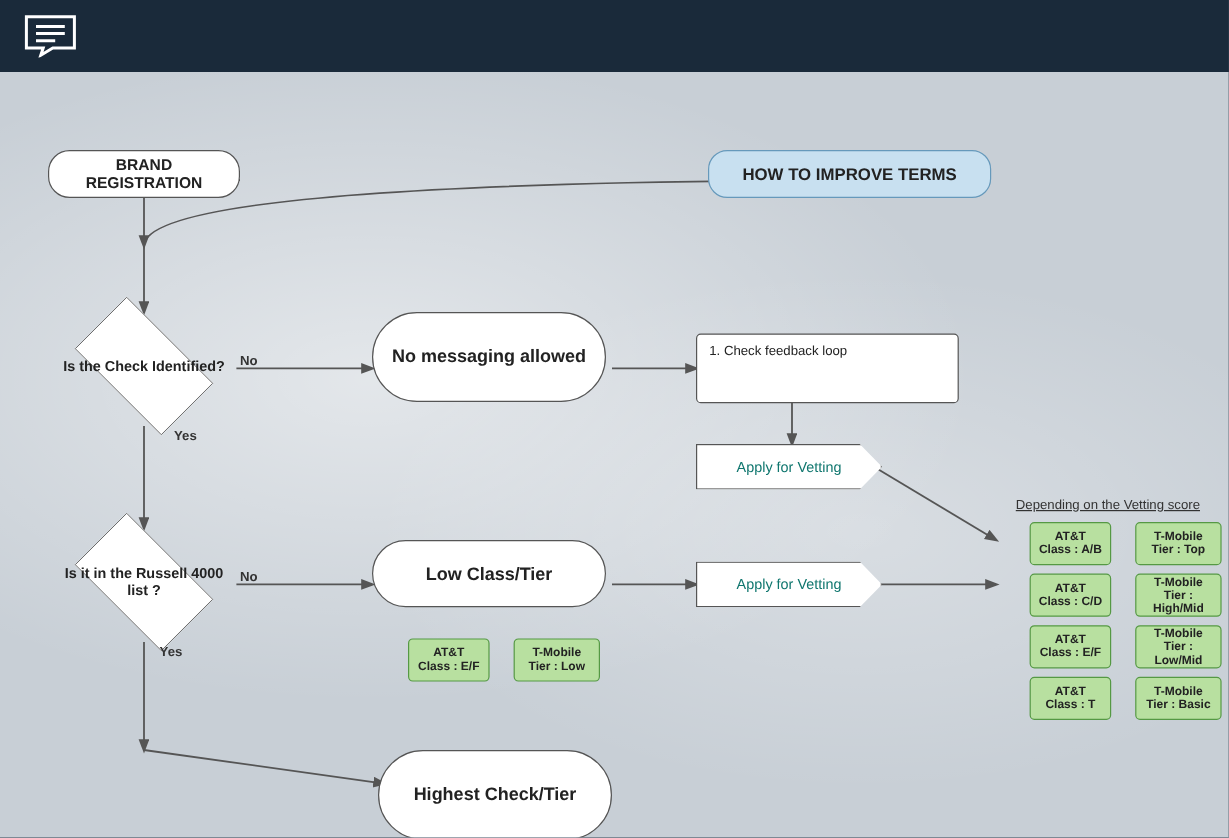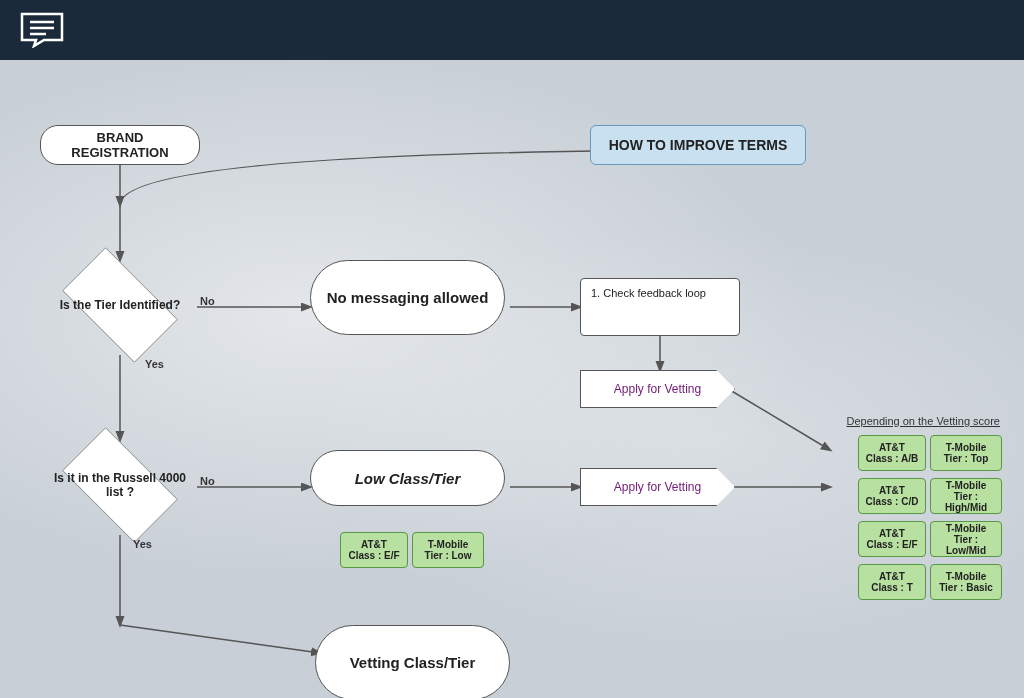--- a/index.html
+++ b/index.html
@@ -110,42 +110,42 @@
     }
     .box-arrow {
       position: absolute;
       background: white;
       border: 1.5px solid #555;
       display: flex;
       align-items: center;
       justify-content: center;
       text-align: center;
       font-size: 12px;
-      color: #701a75;
+      color: #0f766e;
       padding: 6px 10px;
       
       clip-path: polygon(0% 0%, 88% 0%, 100% 50%, 88% 100%, 0% 100%);
     }
     .badge-green {
       background: #b8e0a0;
       border: 1.5px solid #559944;
       border-radius: 4px;
       font-size: 10px;
       font-weight: 600;
       color: #222;
       display: flex;
       align-items: center;
       justify-content: center;
       text-align: center;
       padding: 3px 5px;
     }
     .badge-row {
       position: absolute;
       display: flex;
-      gap: 4px;
+      gap: 20px;
       padding-left: 28px;
     }
     
     .flowlines {
       position: absolute;
       top: 0; left: 0;
       width: 100%;
       height: 100%;
       pointer-events: none;
     }
@@ -218,83 +218,83 @@
       <marker id="arrow" markerWidth="8" markerHeight="8" refX="6" refY="3" orient="auto">
         <path d="M0,0 L0,6 L8,3 z" fill="#555"></path>
       </marker>
     </defs>
   </svg>
 
   <div class="box-rect" style="left:40px; top:65px; width:160px; height:40px;">
     <span>BRAND REGISTRATION</span>
   </div>
 
-  <div class="box-blue" style="left:590px; top:65px; width:216px; height:40px;">
+  <div class="box-blue" style="left:590px; top:65px; width:236px; height:40px;border-radius:16px;">
     <span>HOW TO IMPROVE TERMS</span>
   </div>
 
   <div class="box-diamond" style="left:45px; top:200px;">
     <div class="diamond-inner"></div>
-    <div class="diamond-text">Is the Tier Identified?</div>
+    <div class="diamond-text">Is the Check Identified?</div>
   </div>
 
   <div class="label-small" style="left:200px; top:235px;">
     <span>No</span>
   </div>
 
   <div class="label-small" style="left:145px; top:298px;">
     <span>Yes</span>
   </div>
 
   <div class="box-rounded" style="left:310px; top:200px; width:195px; height:75px; font-size:15px;justify-content:center;">
     <span>No messaging allowed</span>
   </div>
 
-  <div class="info-box" style="left:580px; top:218px; width:160px; height:58px; line-height:1.6;">
+  <div class="info-box" style="left:580px; top:218px; width:219px; height:58px; line-height:1.6;">
     <div>1. Check feedback loop</div>
   </div>
 
   <div class="box-arrow" style="left:580px; top:310px; width:155px; height:38px;">
     <span>Apply for Vetting</span>
   </div>
 
   <div class="box-diamond" style="left:45px; top:380px;">
     <div class="diamond-inner"></div>
     <div class="diamond-text">Is it in the Russell 4000 list ?</div>
   </div>
 
   <div class="label-small" style="left:200px; top:415px;">
     <span>No</span>
   </div>
 
   <div class="label-small" style="left:133px; top:478px;">
     <span>Yes</span>
   </div>
 
-  <div class="box-rounded" style="left:310px; top:390px; width:195px; height:56px; font-size:15px;font-style:italic;">
+  <div class="box-rounded" style="left:310px; top:390px; width:195px; height:56px; font-size:15px;">
     <span>Low Class/Tier</span>
   </div>
 
   <div class="badge-row" style="left:312px; top:472px;">
     <div class="badge-green" style="width:68px; height:36px; white-space:pre-line; font-size:10px;">
       <span style="white-space:pre-line;">AT&amp;T
 Class : E/F</span>
     </div>
     <div class="badge-green" style="width:72px; height:36px; white-space:pre-line; font-size:10px;">
       <span style="white-space:pre-line;">T-Mobile
 Tier : Low</span>
     </div>
   </div>
 
   <div class="box-arrow" style="left:580px; top:408px; width:155px; height:38px;">
     <span>Apply for Vetting</span>
   </div>
 
   <div class="box-rounded" style="left:315px; top:565px; width:195px; height:75px; font-size:15px;">
-    <span>Vetting Class/Tier</span>
+    <span>Highest Check/Tier</span>
   </div>
 
   <div class="vetting-score-label" style="left:820px; top:355px; width:180px;">
     <span>Depending on the Vetting score</span>
   </div>
 
   <div class="badge-row" style="left:830px; top:375px;">
     <div class="badge-green" style="width:68px; height:36px; white-space:pre-line; font-size:10px;">
       <span style="white-space:pre-line;">AT&amp;T
 Class : A/B</span>

